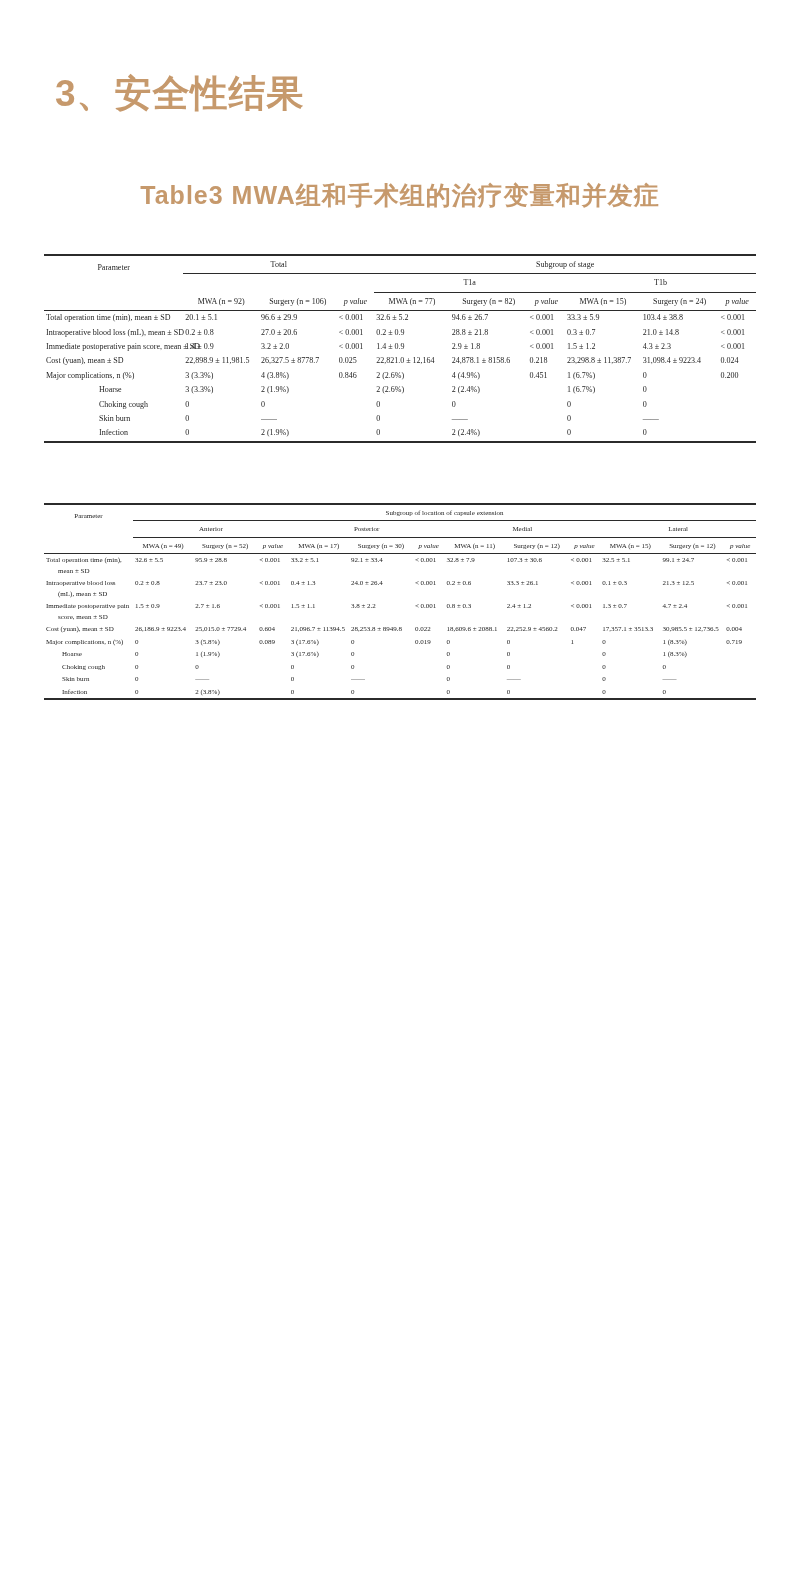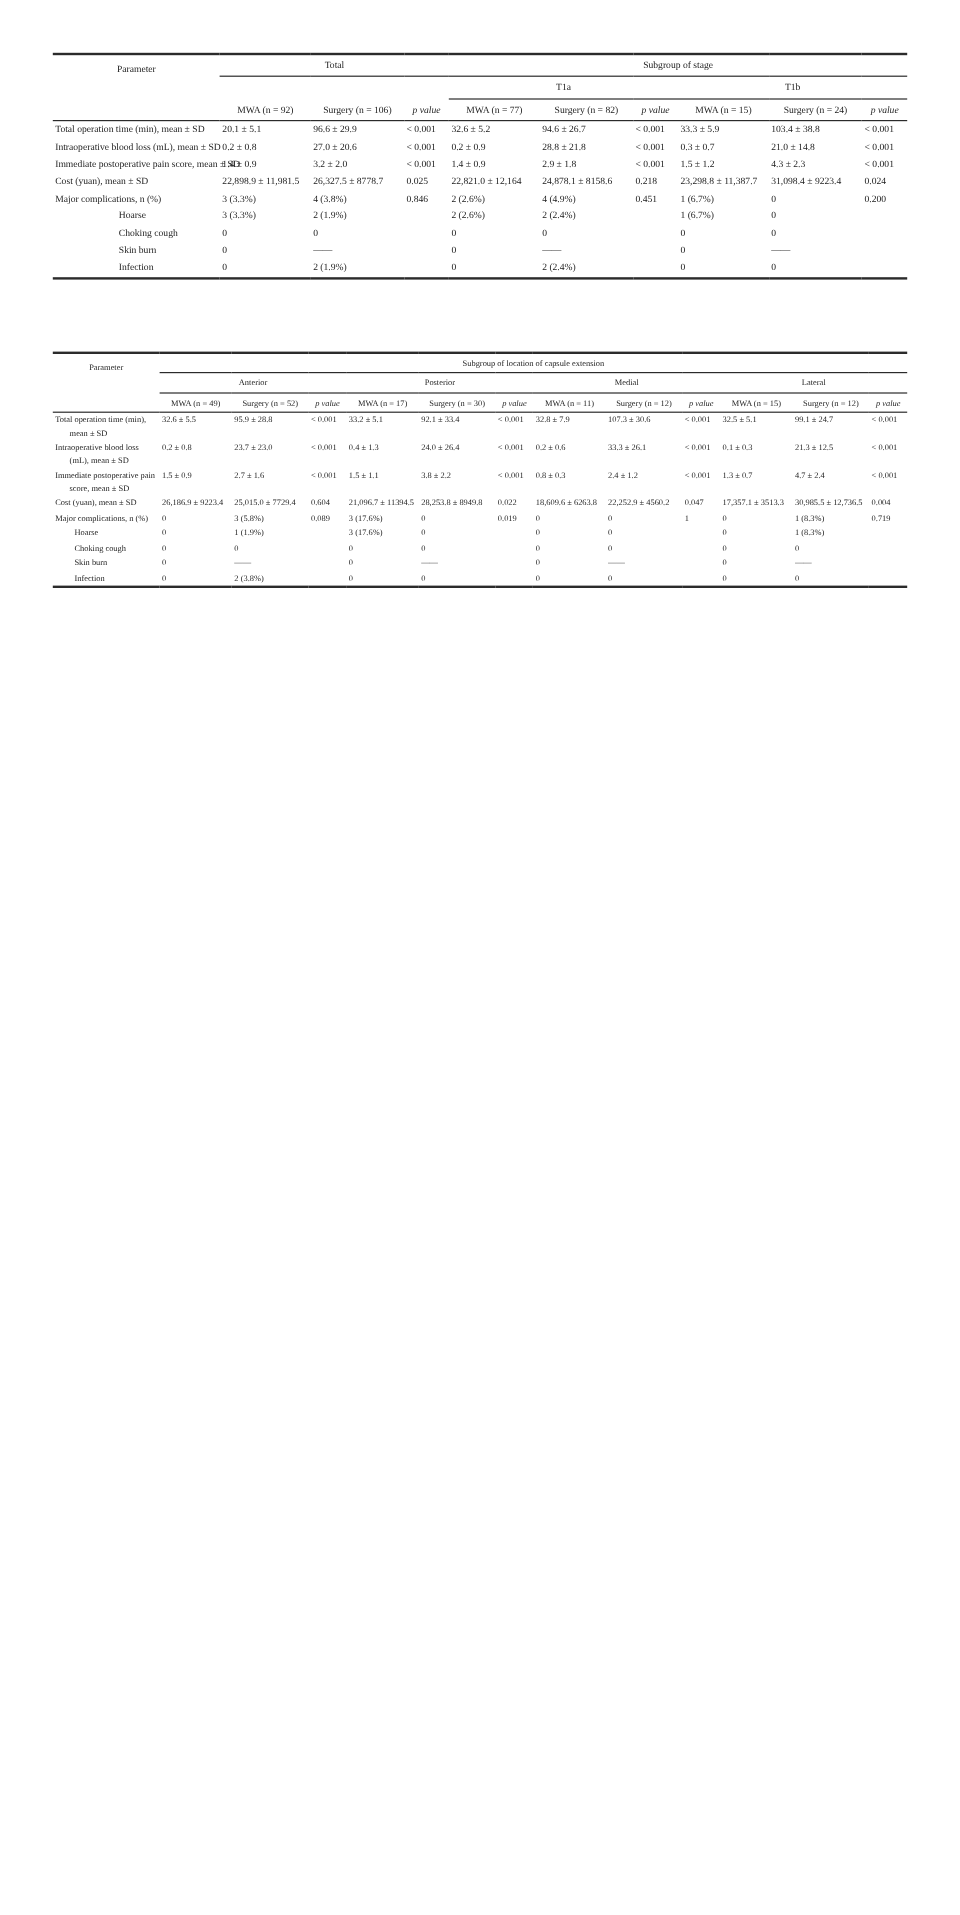--- a/index.html
+++ b/index.html
@@ -94,23 +94,25 @@
   .t4 td.lbl{white-space:normal;padding-left:14px;text-indent:-12px;}
   .t4 td.lbl.ind{padding-left:18px;text-indent:0;}
 </style>
 </head>
 <body>
 
 <div class="page">
 
   <div class="text-col">
 
+    <h2 class="section-heading">3、安全性结果</h2>
 
   </div>
 
+  <div class="tbl-title">Table3 MWA组和手术组的治疗变量和并发症</div>
 
   <div class="table-wrap">
     <table class="sci-table t3">
       <colgroup>
           <col style="width: 19.7%;">
           <col style="width: 10.7%;">
           <col style="width: 11%;">
           <col style="width: 5.3%;">
           <col style="width: 10.7%;">
           <col style="width: 11%;">
@@ -345,21 +347,21 @@
             <td>&lt; 0.001</td>
           </tr>
           <tr>
             <td class="lbl">Cost (yuan), mean ± SD</td>
             <td>26,186.9 ± 9223.4</td>
             <td>25,015.0 ± 7729.4</td>
             <td>0.604</td>
             <td>21,096.7 ± 11394.5</td>
             <td>28,253.8 ± 8949.8</td>
             <td>0.022</td>
-            <td>18,609.6 ± 6263.8</td>
+            <td>18,609.6 ± 2088.1</td>
             <td>22,252.9 ± 4560.2</td>
             <td>0.047</td>
             <td>17,357.1 ± 3513.3</td>
             <td>30,985.5 ± 12,736.5</td>
             <td>0.004</td>
           </tr>
           <tr>
             <td class="lbl">Major complications, n (%)</td>
             <td>0</td>
             <td>3 (5.8%)</td>

